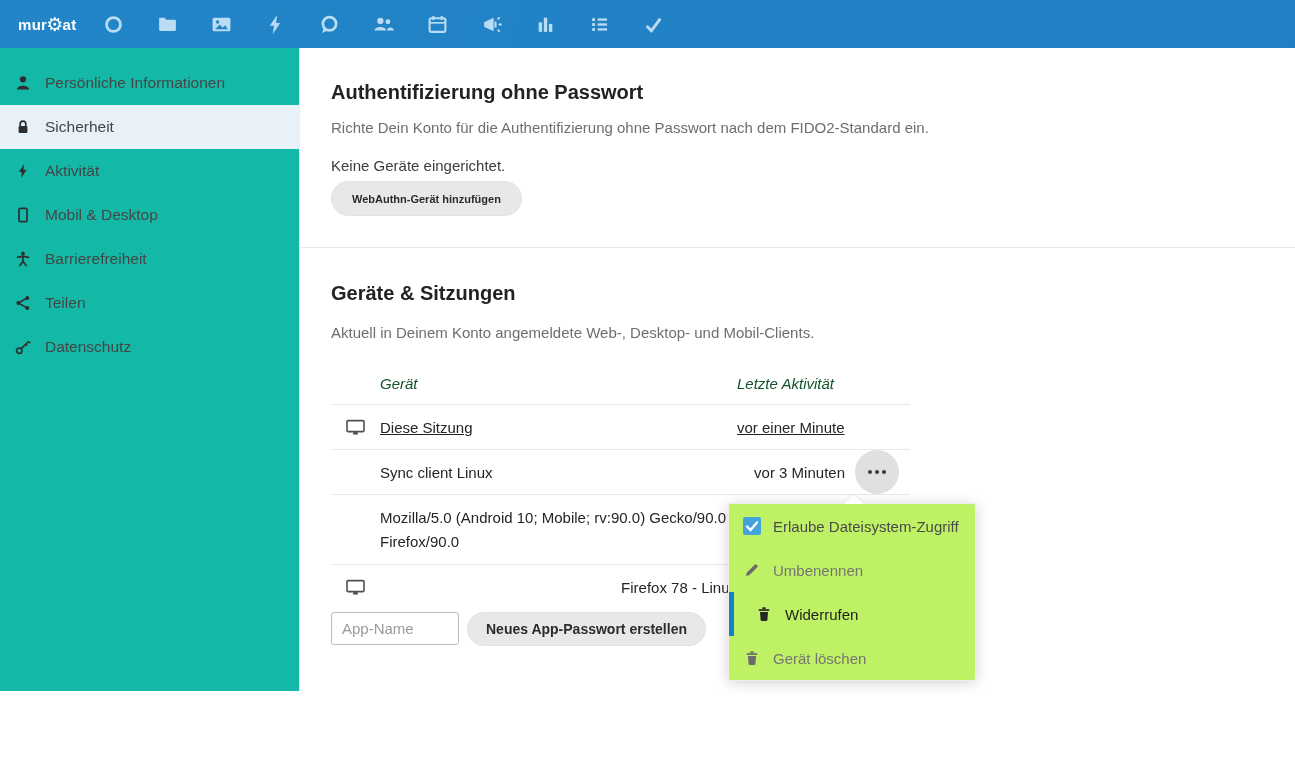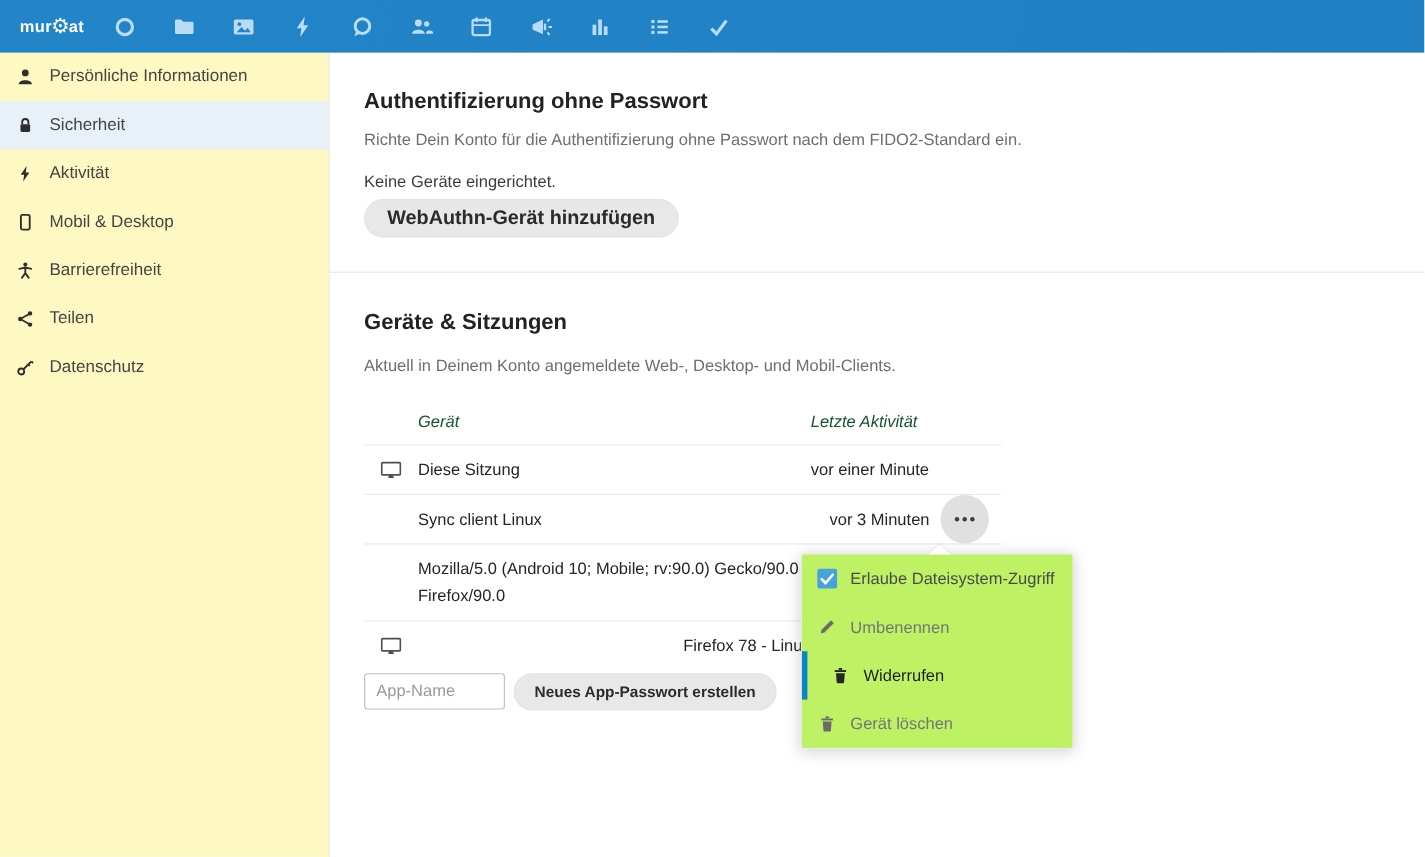--- a/index.html
+++ b/index.html
@@ -13,52 +13,52 @@
     display:flex; align-items:center; }
   .logo { display:flex; align-items:center; margin-left:18px; width:66px;
     color:#fff; font-weight:bold; font-size:15px; letter-spacing:.3px; cursor:pointer; }
   .logo .gear { font-size:19px; line-height:1; margin:0 -1px; font-family:"DejaVu Sans",sans-serif; }
   .apps { display:flex; margin-left:2px; }
   .appbtn { width:54px; height:48px; display:flex; align-items:center; justify-content:center;
     color:#b9dcf4; cursor:pointer; }
   .appbtn svg { width:21px; height:21px; display:block; }
 
   
-  .sidebar { position:absolute; top:48px; left:0; width:300px; height:731px;
-    background:#fef9c3; border-right:1px solid #ececec; padding-top:0; }
+  .sidebar { position:absolute; top:48px; left:0; width:300px; height:643px;
+    background:#14b8a6; border-right:1px solid #ececec; padding-top:13px; }
   .side-item { height:44px; display:flex; align-items:center; cursor:pointer; color:#454545; }
   .side-item .sicon { width:18px; height:18px; margin-left:14px; display:flex;
     align-items:center; justify-content:center; color:#2e2e2e; }
   .side-item .sicon svg { width:16px; height:16px; }
   .side-item .slabel { margin-left:13px; font-size:15.5px; }
   .side-item.active { background:var(--active_item_bg,#e8f1f8); }
 
   
   .content { position:absolute; top:48px; left:300px; right:0; bottom:0; background:#fff; }
   .sec-title { position:absolute; left:31px; font-size:20px; font-weight:bold; color:#222; }
   .sec-desc  { position:absolute; left:31px; font-size:15px; color:#6e6e6e; }
   #pl-title { top:33px; }
   #pl-desc  { top:71px; }
   #pl-empty { position:absolute; left:31px; top:109px; font-size:15px; color:#3c3c3c; }
   .pill-btn { background:#e8e8e8; border:1px solid #e2e2e2; border-radius:18px; height:35px;
-    padding:0 20px; font-family:inherit; font-size:18px; font-weight:bold; color:#2b2b2b; cursor:pointer; }
+    padding:0 20px; font-family:inherit; font-size:11px; font-weight:bold; color:#2b2b2b; cursor:pointer; }
   #pl-add { position:absolute; left:31px; top:133px; }
   .section-divider { position:absolute; left:0; right:0; top:199px; border-top:1px solid #e8e8e8; }
   #ss-title { top:234px; }
   #ss-desc  { top:276px; }
 
   
   .table { position:absolute; left:31px; top:315px; width:579px; }
   .trow { display:flex; align-items:center; border-bottom:1px solid #e8e8e8; }
   .thead { height:42px; color:#14532d;font-style:italic; }
   .c-icon { width:49px; display:flex; align-items:center; justify-content:center; color:#4f4f4f; }
   .c-icon svg { width:19px; height:17px; }
   .c-device { width:357px; }
   .c-activity { width:173px; display:flex; align-items:center;text-align:right; }
-  .r1 { height:45px; }
+  .r1 { height:45px;text-decoration:underline; }
   .r2 { height:45px; }
   .r2 .c-activity { justify-content:flex-end; padding-right:11px; gap:10px; }
   .r3 { height:70px; }
   .r3 .c-device { line-height:24px; }
   .r4 { height:45px; border-bottom:none;text-align:right; }
   .menu-btn { width:44px; height:44px; border-radius:50%; background:#e0e0e0; border:none;
     display:flex; align-items:center; justify-content:center; gap:3px; cursor:pointer; flex:none; }
   .menu-btn .dot { width:4px; height:4px; border-radius:50%; background:#3c3c3c; }
 
   .app-pass { display:flex; align-items:flex-start; gap:8px; margin-top:2px; }

